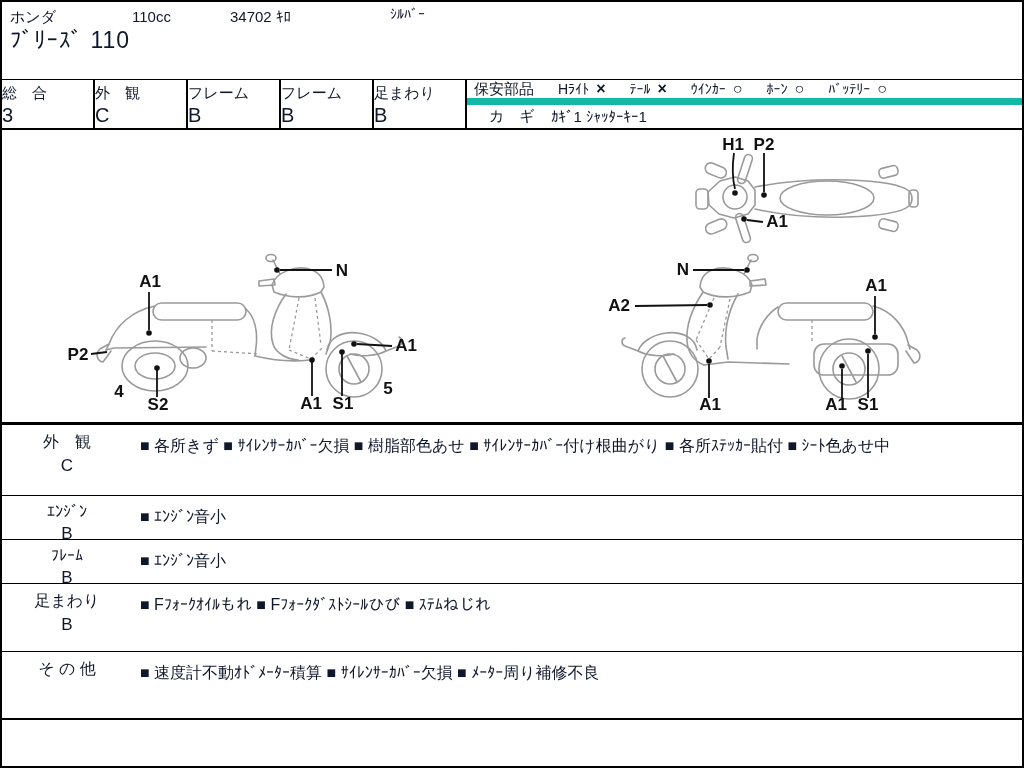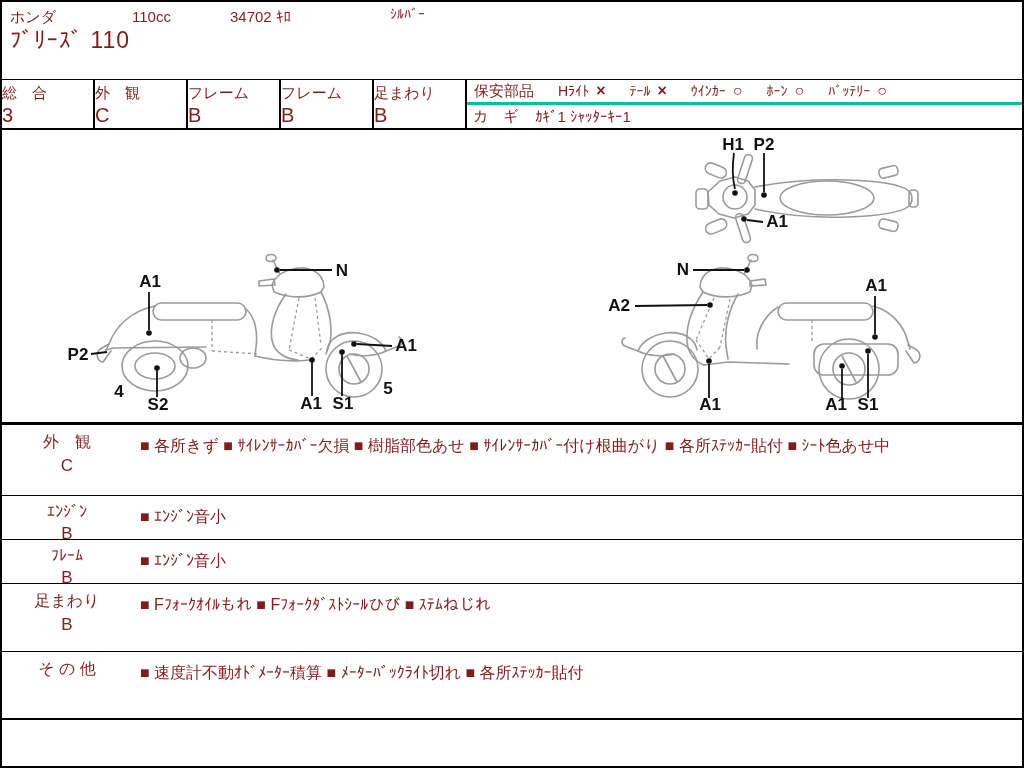--- a/index.html
+++ b/index.html
@@ -1,40 +1,40 @@
 <!DOCTYPE html>
 <html><head>
 <meta charset="utf-8">
 <style>
   html,body{margin:0;padding:0;background:#e8e8e8;}
   .sheet{
     position:relative;width:1024px;height:768px;background:#fff;
     box-sizing:border-box;border:2px solid #000;
-    font-family:"Liberation Sans","DejaVu Sans",sans-serif;color:#7f1d1d;
+    font-family:"Liberation Sans","DejaVu Sans",sans-serif;color:#0f172a;
     overflow:hidden;
   }
   
   .header{position:absolute;top:0;left:0;right:0;height:78px;border-bottom:1px solid #000;box-sizing:border-box;}
   .h-maker{position:absolute;left:8px;top:6px;font-size:15px;}
   .h-disp{position:absolute;left:130px;top:6px;font-size:15px;}
   .h-mileage{position:absolute;left:228px;top:6px;font-size:15px;}
   .h-color{position:absolute;left:388px;top:4px;font-size:14px;}
   .h-model{position:absolute;left:8px;top:25px;font-size:23px;letter-spacing:1px;}
   .h-right{position:absolute;left:665px;top:5px;font-size:16px;line-height:24px;}
   .h-right .lbl{display:inline-block;width:80px;}
   
   .grade-row{position:absolute;top:78px;left:0;right:0;height:50px;border-bottom:2px solid #000;box-sizing:border-box;display:flex;}
   .g-cell{width:93px;box-sizing:border-box;border-right:2px solid #000;display:flex;flex-direction:column;align-items:flex-start;justify-content:space-between;padding:4px 0 3px;}
   .g-label{font-size:15px;white-space:nowrap;}
   .g-value{font-size:20px;line-height:1;}
   .g-safety{flex:1;display:flex;flex-direction:column;box-sizing:border-box;}
-  .safety-top{height:25px;box-sizing:border-box;border-bottom:3px solid #14b8a6;display:flex;align-items:center;padding-left:7px;font-size:15px;}
+  .safety-top{height:25px;box-sizing:border-box;border-bottom:7px solid #14b8a6;display:flex;align-items:center;padding-left:7px;font-size:15px;}
   .s-item{display:flex;align-items:center;margin-left:24px;font-size:14px;white-space:nowrap;}
   .s-item .s-mark{margin-left:7px;font-size:16px;font-weight:bold;line-height:1;}
-  .safety-bottom{flex:1;display:flex;align-items:center;padding-left:6px;font-size:15px;}
+  .safety-bottom{flex:1;display:flex;align-items:center;padding-left:22px;font-size:15px;}
   .k-label{display:inline-block;width:62px;}
   .k-value{font-size:15px;}
   
   .diagram{position:absolute;top:128px;left:0;right:0;height:295px;border-bottom:3px solid #000;box-sizing:border-box;}
   .svg-top{position:absolute;left:645px;top:7px;}
   .svg-left{position:absolute;left:60px;top:117px;}
   .svg-right{position:absolute;left:590px;top:117px;}
   .line-art{stroke:#9a9a9a;stroke-width:1.6;fill:none;stroke-linecap:round;stroke-linejoin:round;}
   .dotted{stroke:#9a9a9a;stroke-width:1.3;fill:none;stroke-dasharray:3 3;}
   .leader{stroke:#111;stroke-width:1.8;fill:none;}
@@ -279,18 +279,18 @@
       <div class="note-label">
         <div>足まわり</div>
         <div class="n-grade">B</div>
       </div>
       <div class="note-text">■ Fﾌｫｰｸｵｲﾙもれ ■ Fﾌｫｰｸﾀﾞｽﾄｼｰﾙひび ■ ｽﾃﾑねじれ</div>
     </div>
     <div class="note-row r5 thick">
       <div class="note-label">
         <div>そ の 他</div>
       </div>
-      <div class="note-text">■ 速度計不動ｵﾄﾞﾒｰﾀｰ積算 ■ ﾒｰﾀｰﾊﾞｯｸﾗｲﾄ切れ ■ 各所ｽﾃｯｶｰ貼付</div>
+      <div class="note-text">■ 速度計不動ｵﾄﾞﾒｰﾀｰ積算 ■ ｻｲﾚﾝｻｰｶﾊﾞｰ欠損 ■ ﾒｰﾀｰ周り補修不良</div>
     </div>
     <div class="note-row last"></div>
   </div>
 
 </div>
 
 </body></html>

